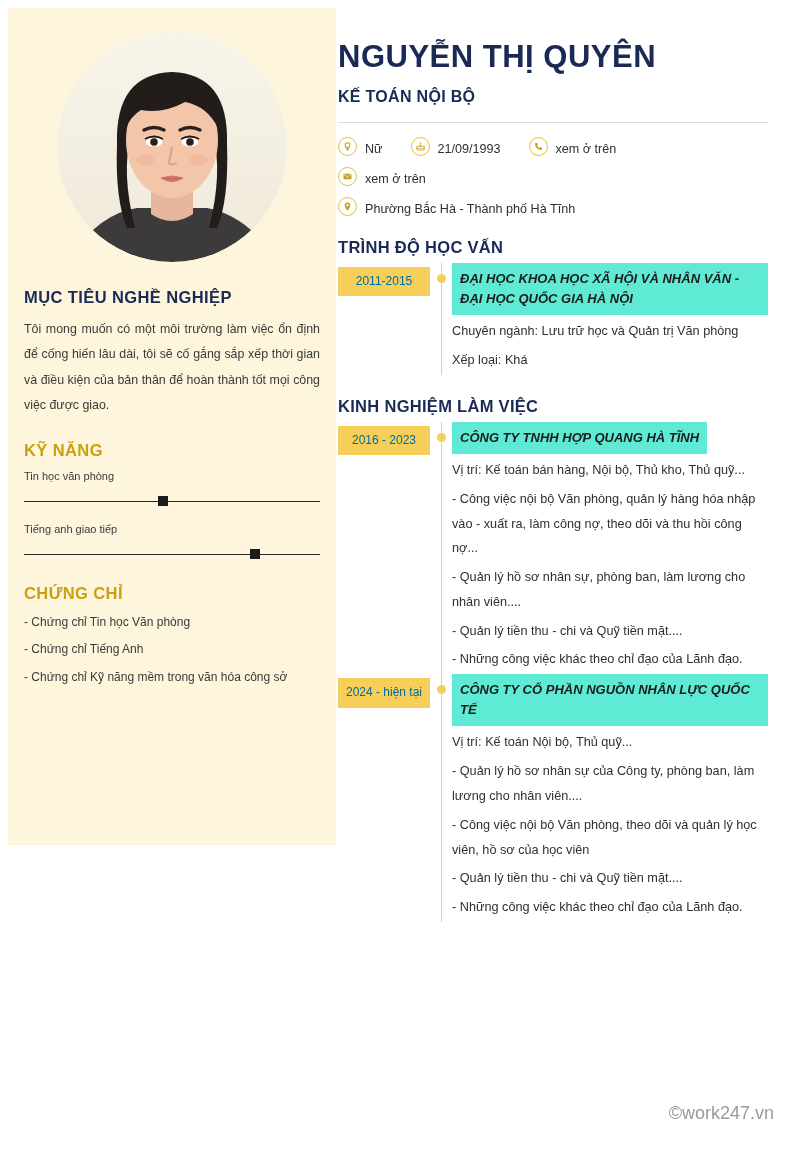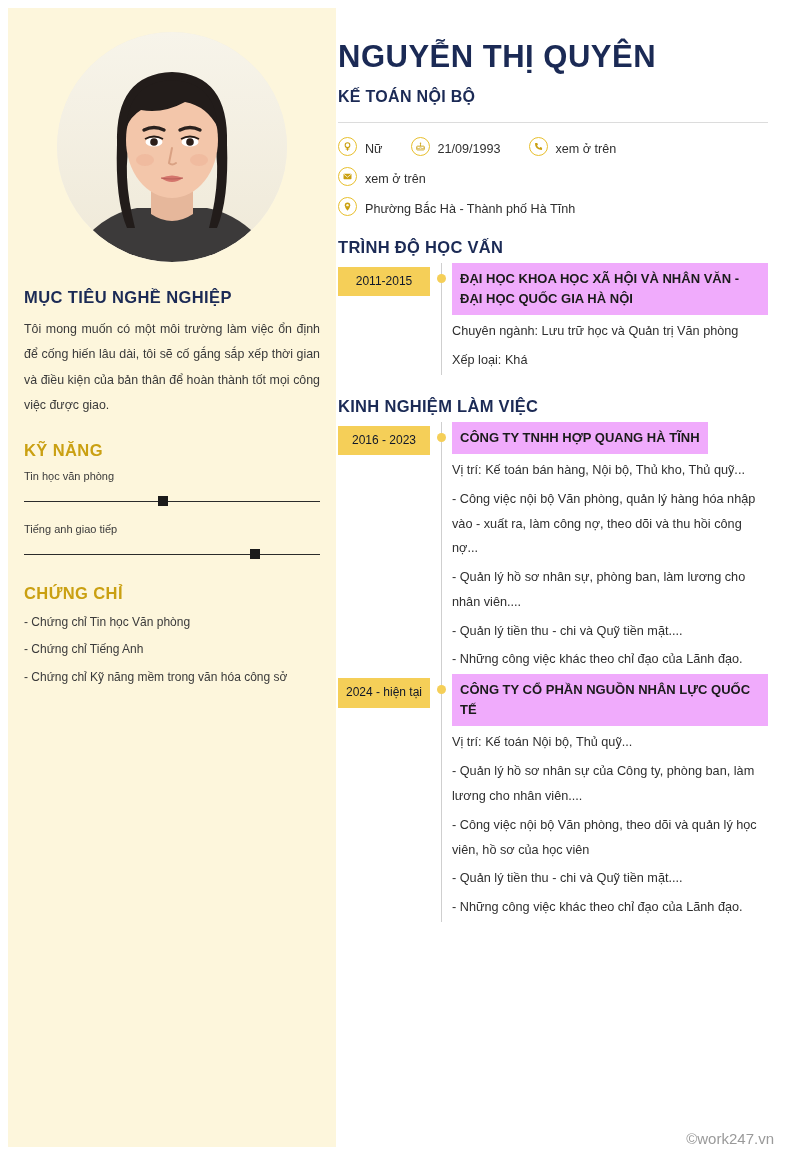--- a/index.html
+++ b/index.html
@@ -12,21 +12,21 @@
     position: relative;
     width: 800px;
     height: 1155px;
     background: #ffffff;
     overflow: hidden;
   }
   
   .left {
     position: absolute;
     left: 8px; top: 8px;
-    width: 328px; height: 1139px;
+    width: 328px; height: 837px;
     background: #fdf6dc;
     padding: 0;
   }
   .photo-wrap {
     position: absolute;
     left: 50%;
     transform: translateX(-50%);
     top: 24px;
     width: 230px; height: 230px;
     border-radius: 50%;
@@ -159,21 +159,21 @@
   }
   .entry {
     position: relative;
     display: flex;
     align-items: flex-start;
   }
   .date-box {
     width: 92px;
     flex: 0 0 92px;
     background: #f5cf58;
-    color: #0f172a;
+    color: #0369a1;
     font-size: 12px;
     text-align: center;
     padding: 6px 4px;
     line-height: 1.45;
     margin-top: 4px;
   }
   .rail {
     position: relative;
     width: 22px;
     flex: 0 0 22px;
@@ -187,40 +187,41 @@
   }
   .rail-dot {
     position: absolute;
     left: 7px; top: 11px;
     width: 9px; height: 9px;
     border-radius: 50%;
     background: #f5cf58;
   }
   .entry-body { flex: 1 1 auto; padding-bottom: 2px; }
   .entry-head {
-    background: #f0abfc;
+    background: #5eead4;
     color: #1b1b1b;
     font-weight: bold;
     font-size: 13px;
     padding: 6px 8px;
     line-height: 1.55;
+    font-style: italic;
   }
   .entry-head.inline { display: inline-block; }
   .entry-line {
     font-size: 12.7px;
     color: #2f2f2f;
     line-height: 1.95;
     padding: 0 4px 0 0;
     margin-top: 4px;
   }
   .watermark {
     position: absolute;
     right: 26px;
-    bottom: 8px;
-    font-size: 15px;
+    bottom: 31px;
+    font-size: 18px;
     color: #9a9a9a;
   }
 </style>
 </head>
 <body>
 
 <div class="page">
 
   <div class="left">
 

